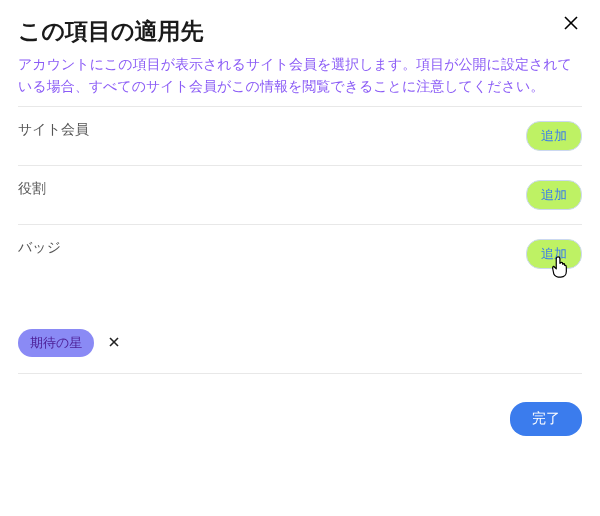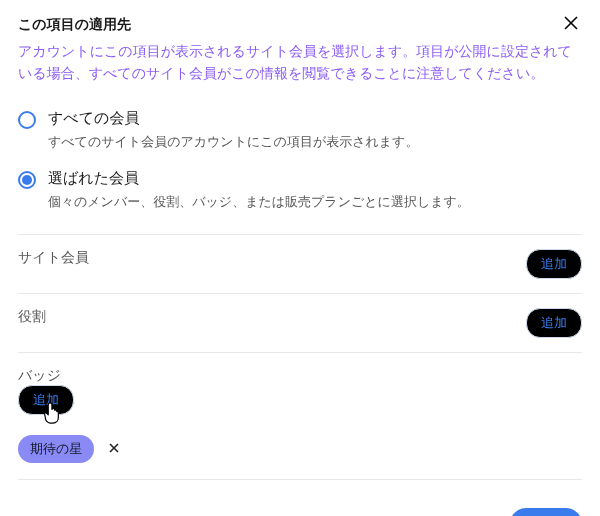--- a/index.html
+++ b/index.html
@@ -16,21 +16,21 @@
     color: #333;
   }
   .modal {
     padding: 16px 18px;
   }
   .header {
     position: relative;
     margin-bottom: 4px;
   }
   .title {
-    font-size: 14px;
+    font-size: 23px;
     font-weight: 700;
     color: #1a1a1a;
     margin-bottom: 6px;
   }
   .description {
     font-size: 14px;
     color: #8b5cf6;
     line-height: 1.6;
   }
   .close-btn {
@@ -100,33 +100,32 @@
     justify-content: space-between;
     align-items: flex-start;
     padding: 14px 0;
     border-bottom: 1px solid #e8e8e8;
   }
   .section-row:first-child {
     border-top: 1px solid #e8e8e8;
   }
   .section-row.no-border {
     border-bottom: none;
-    flex-direction: column;
   }
   .section-label {
     font-size: 14px;
     color: #555;
   }
   .add-btn {
     font-size: 13px;
     color: #3b7ced;
     border: 1px solid #cbd8f0;
     border-radius: 14px;
     padding: 5px 14px;
-    background: #000000;
+    background: #bef264;
     cursor: pointer;
   }
   .add-btn-wrapper {
     position: relative;
   }
   .cursor-hand {
     position: absolute;
     top: 16px;
     left: 22px;
     pointer-events: none;
@@ -136,24 +135,25 @@
     height: 24px;
   }
   .badge-area {
     padding: 6px 0 16px 0;
     border-bottom: 1px solid #e8e8e8;
   }
   .badge-chip {
     display: inline-flex;
     align-items: center;
     background: #8a8af5;
-    color: #0f172a;
+    color: #4c1d95;
     font-size: 13px;
     padding: 5px 12px;
     border-radius: 14px;
+    margin-top: 40px;
   }
   .badge-remove {
     display: inline-flex;
     align-items: center;
     margin-left: 10px;
     color: #222;
     font-size: 14px;
     cursor: pointer;
     font-weight: bold;
   }
@@ -182,36 +182,20 @@
       <span>
         <svg viewBox="0 0 16 16" stroke="currentColor" stroke-width="1.6" fill="none">
           <line x1="2" y1="2" x2="14" y2="14"></line>
           <line x1="14" y1="2" x2="2" y2="14"></line>
         </svg>
       </span>
     </div>
     <div class="description">アカウントにこの項目が表示されるサイト会員を選択します。項目が公開に設定されている場合、すべてのサイト会員がこの情報を閲覧できることに注意してください。</div>
   </div>
 
-  <div class="radio-group">
-    <div class="radio-option">
-      <div class="radio-circle"></div>
-      <div class="radio-content">
-        <div class="radio-label">すべての会員</div>
-        <div class="radio-desc">すべてのサイト会員のアカウントにこの項目が表示されます。</div>
-      </div>
-    </div>
-    <div class="radio-option">
-      <div class="radio-circle selected"></div>
-      <div class="radio-content">
-        <div class="radio-label">選ばれた会員</div>
-        <div class="radio-desc">個々のメンバー、役割、バッジ、または販売プランごとに選択します。</div>
-      </div>
-    </div>
-  </div>
 
   <div class="section-list">
     <div class="section-row">
       <div class="section-label">サイト会員</div>
       <button class="add-btn">追加</button>
     </div>
     <div class="section-row">
       <div class="section-label">役割</div>
       <button class="add-btn">追加</button>
     </div>

